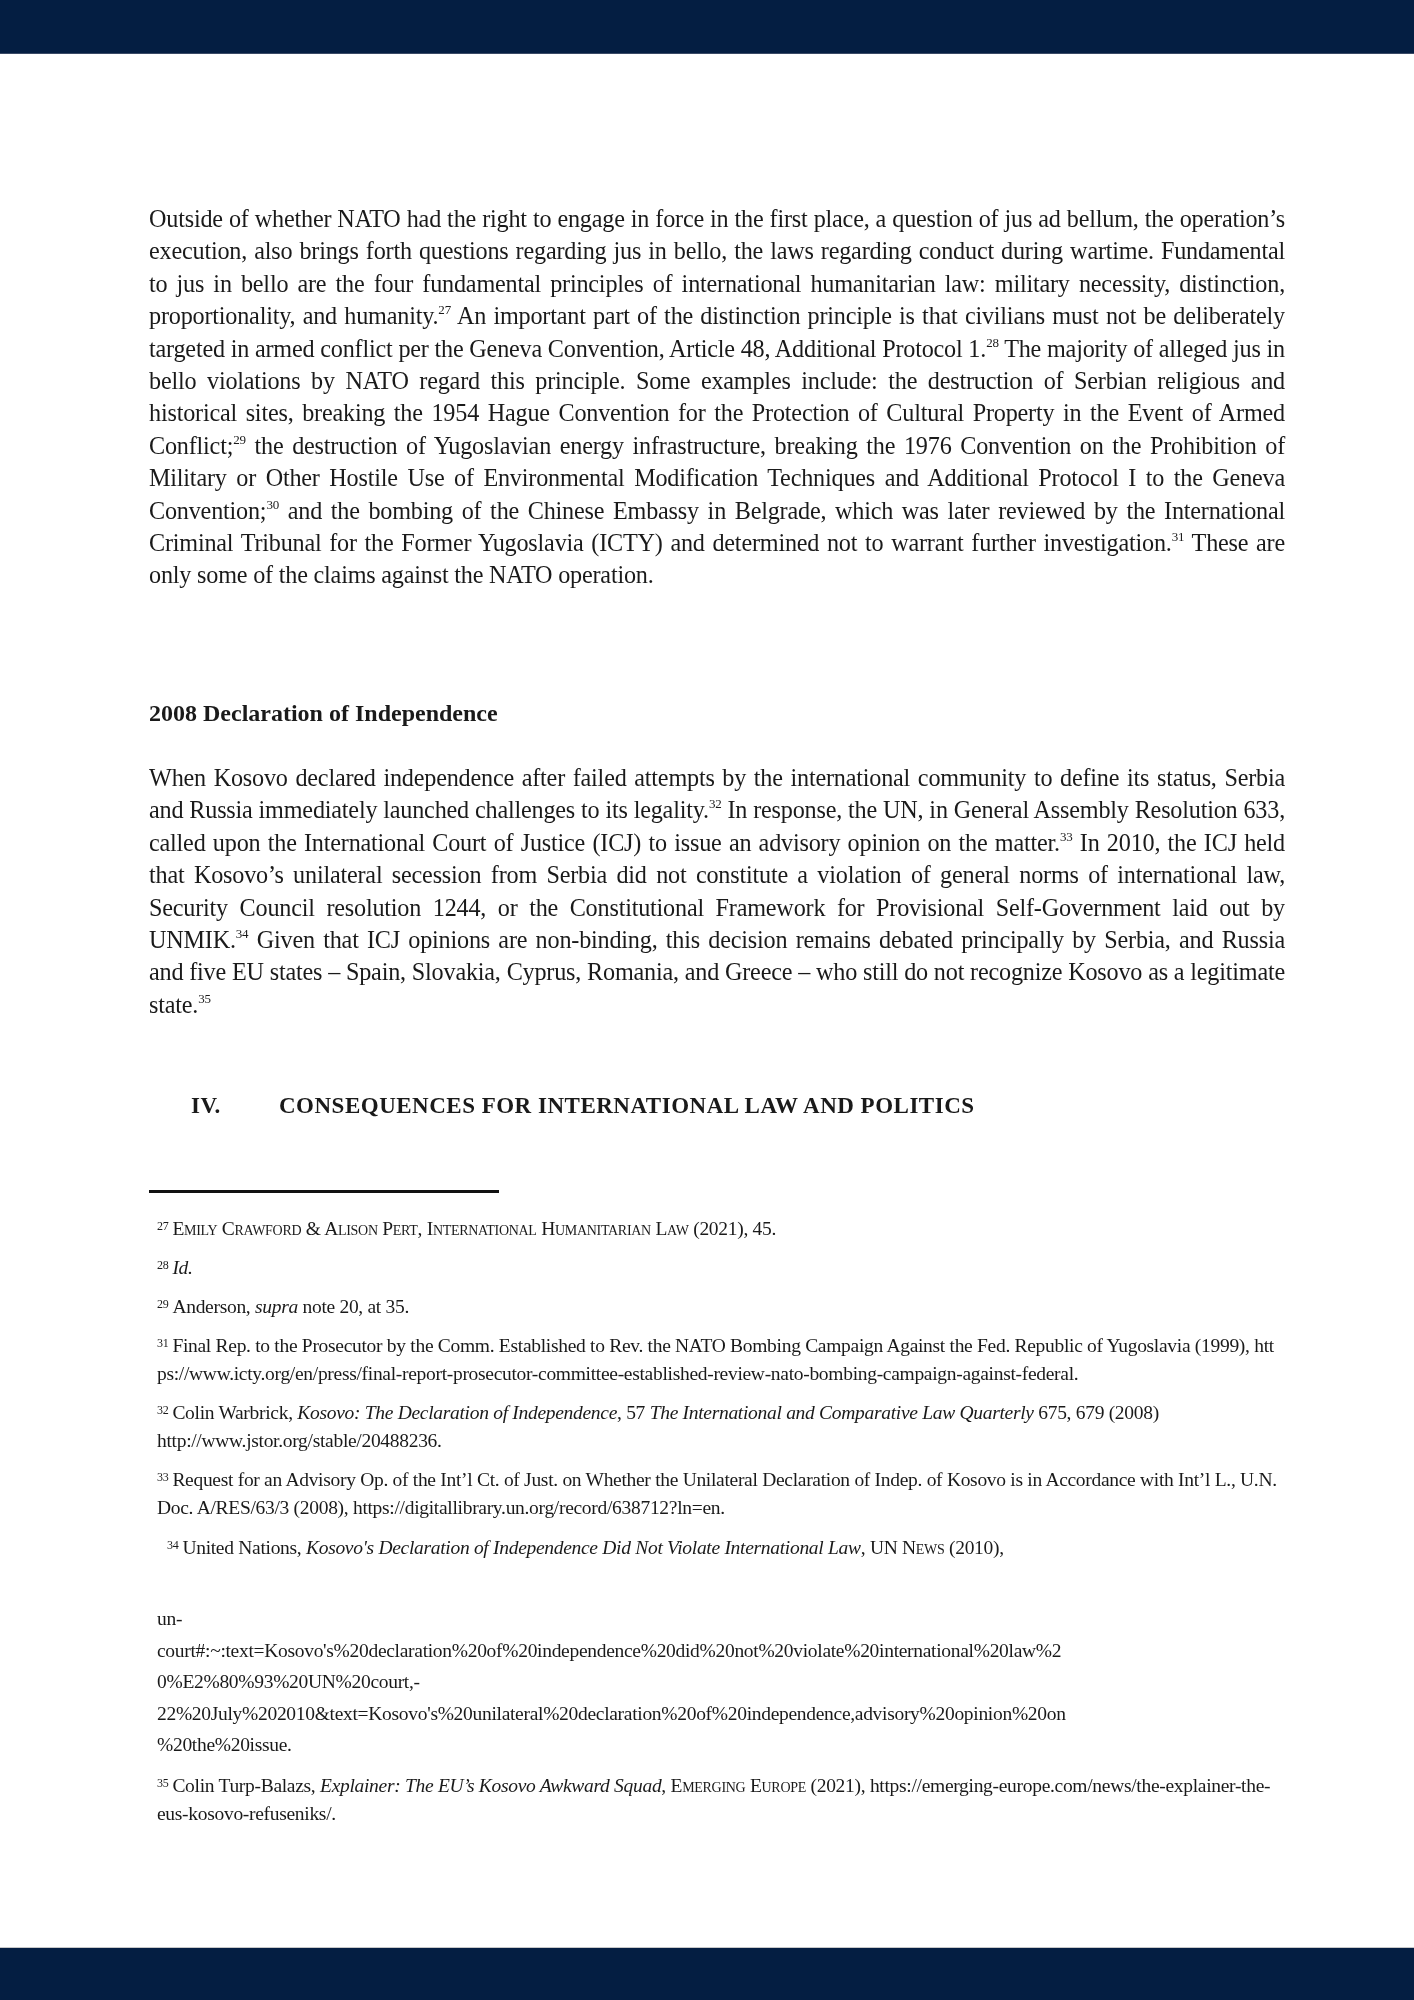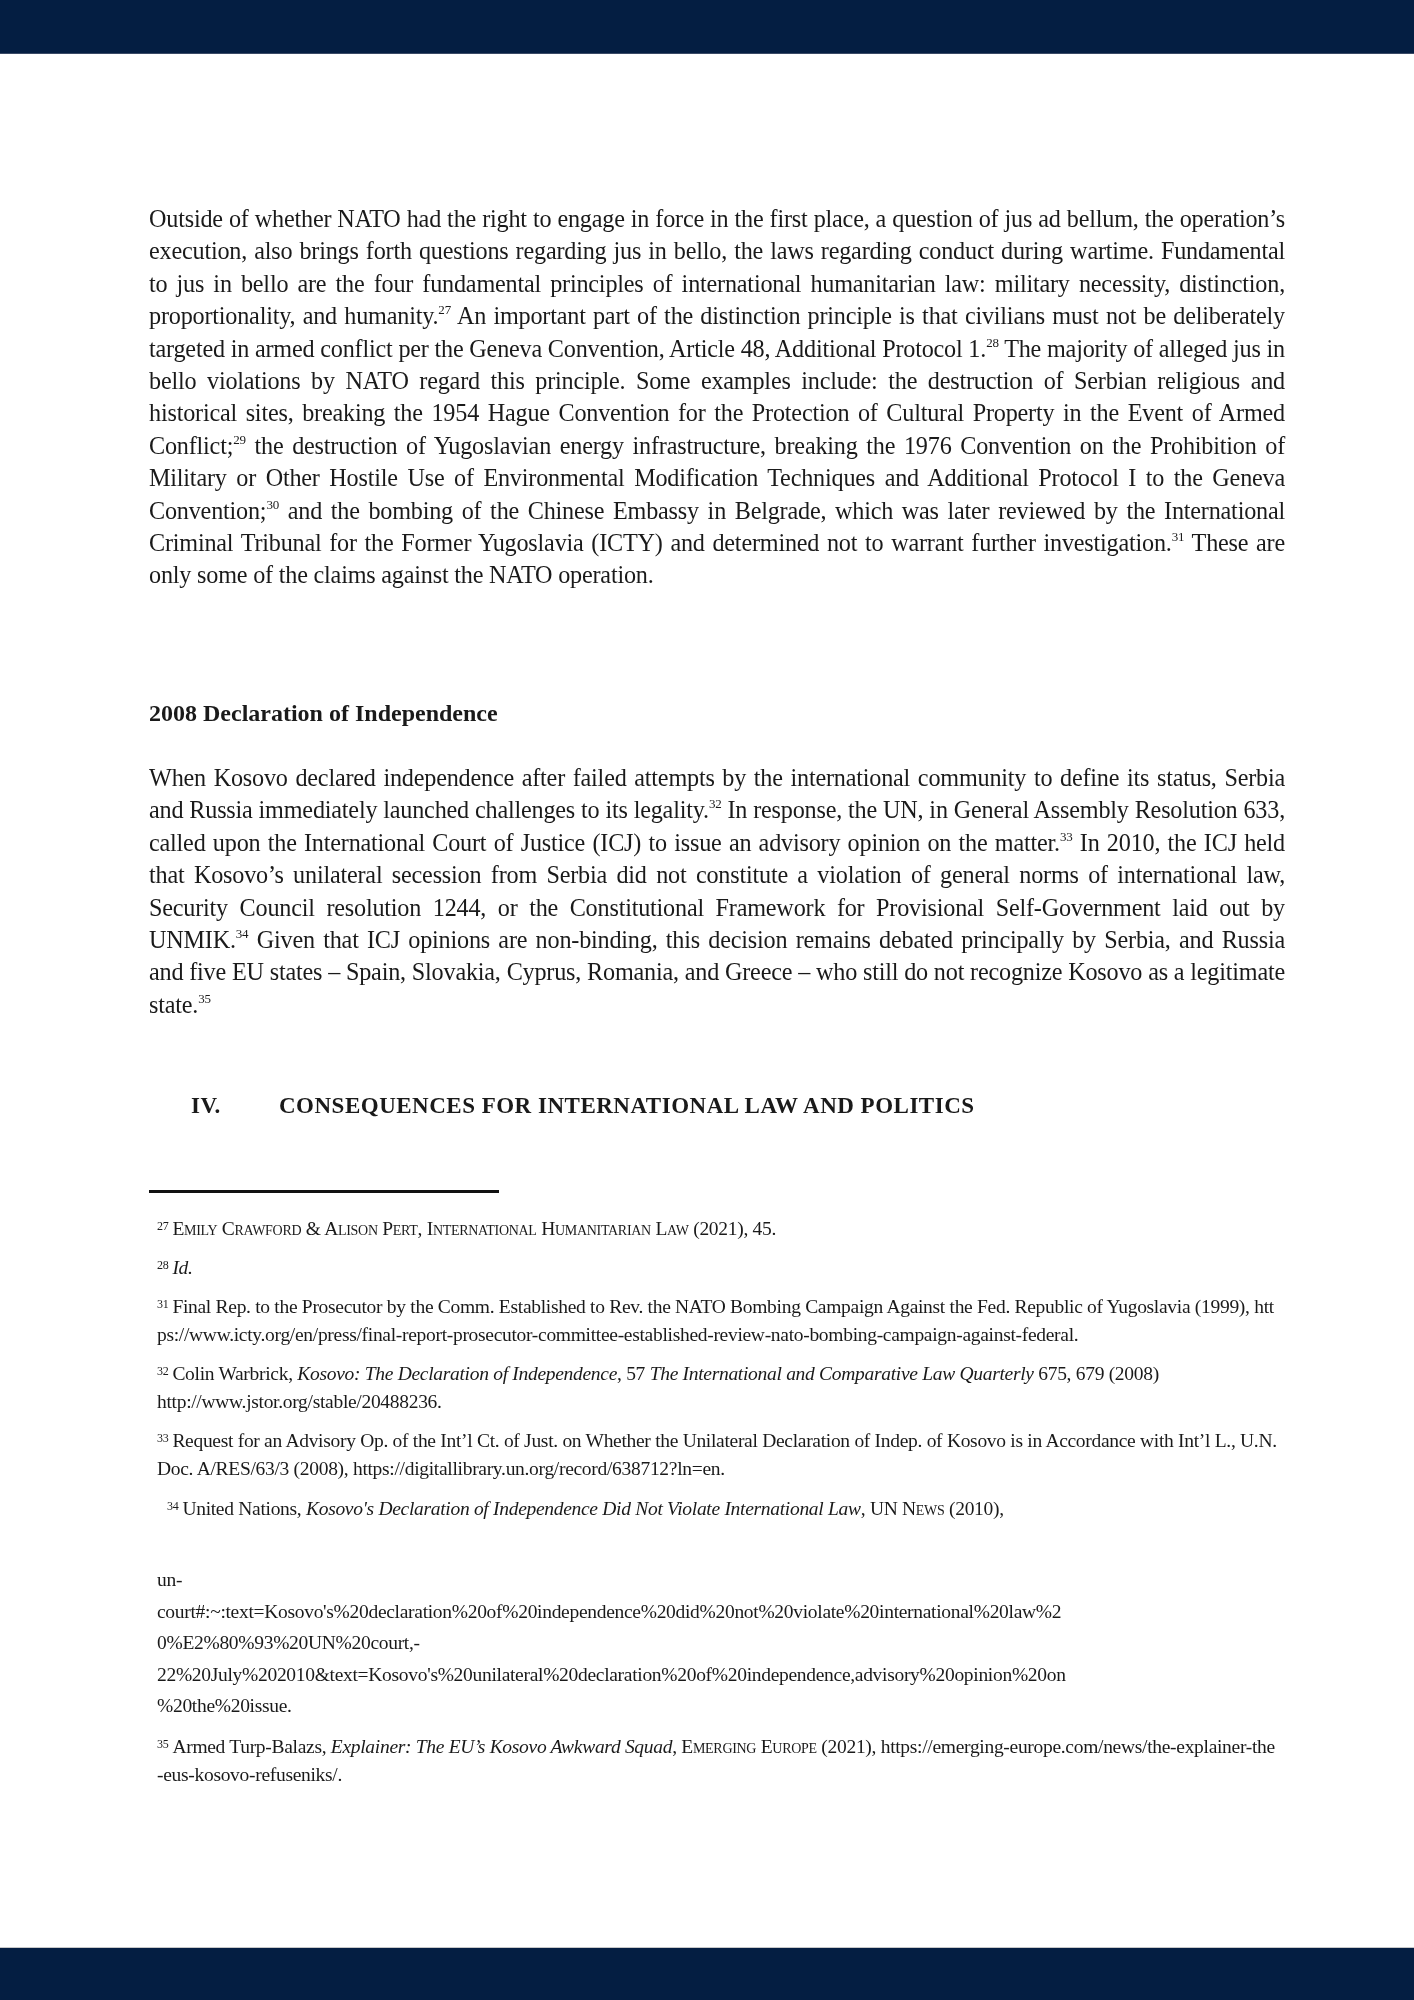--- a/index.html
+++ b/index.html
@@ -47,28 +47,29 @@
   <p class="body" style="position:absolute; top:559px; left:0; width:1136px"><span>When Kosovo declared independence after failed attempts by the international community to define its status, Serbia and Russia immediately launched challenges to its legality.</span><sup>32</sup><span> In response, the UN, in General Assembly Resolution 633, called upon the International Court of Justice (ICJ) to issue an advisory opinion on the matter.</span><sup>33</sup><span> In 2010, the ICJ held that Kosovo’s unilateral secession from Serbia did not constitute a violation of general norms of international law, Security Council resolution 1244, or the Constitutional Framework for Provisional Self-Government laid out by UNMIK.</span><sup>34</sup><span> Given that ICJ opinions are non-binding, this decision remains debated principally by Serbia, and Russia and five EU states – Spain, Slovakia, Cyprus, Romania, and Greece – who still do not recognize Kosovo as a legitimate state.</span><sup>35</sup></p>
 
   <div class="sec-heading" style="top:890px"><span class="num">IV.</span><span>CONSEQUENCES FOR INTERNATIONAL LAW AND POLITICS</span></div>
 </div>
 
 <div class="rule"></div>
 
 <div class="notes">
   <p class="fn"><span class="n">27</span><span class="sc">Emily Crawford &amp; Alison Pert</span><span>, </span><span class="sc">International Humanitarian Law</span><span> (2021), 45.</span></p>
   <p class="fn"><span class="n">28</span><i>Id.</i></p>
+  <p class="fn"><span class="n">29</span><span>Anderson, </span><i>supra</i><span> note 20, at 35.</span></p>
   <p class="fn"><span class="n">31</span><span>Final Rep. to the Prosecutor by the Comm. Established to Rev. the NATO Bombing Campaign Against the Fed. Republic of Yugoslavia (1999), </span><a class="url">https://www.icty.org/en/press/final-report-prosecutor-committee-established-review-nato-bombing-campaign-against-federal.</a></p>
   <p class="fn"><span class="n">32</span><span>Colin Warbrick,  </span><i>Kosovo: The Declaration of Independence</i><span>, 57 </span><i>The International and Comparative Law Quarterly</i><span> 675, 679 (2008)</span><br><a class="url">http://www.jstor.org/stable/20488236.</a></p>
   <p class="fn"><span class="n">33</span><span>Request for an Advisory Op. of the Int’l Ct. of Just. on Whether the Unilateral Declaration of Indep. of Kosovo is in Accordance with Int’l L., U.N. Doc. A/RES/63/3 (2008), </span><a class="url">https://digitallibrary.un.org/record/638712?ln=en.</a></p>
   <p class="fn wide indent"><span class="n">34</span><span>United Nations, </span><i>Kosovo's Declaration of Independence Did Not Violate International Law</i><span>, </span><span class="sc">UN News</span><span> (2010),</span></p>
   <p class="fn wide" style="line-height:31.5px">
     <br>
     <a class="url">un-</a><br>
     <a class="url">court#:~:text=Kosovo's%20declaration%20of%20independence%20did%20not%20violate%20international%20law%2</a><br>
     <a class="url">0%E2%80%93%20UN%20court,-</a><br>
     <a class="url">22%20July%202010&amp;text=Kosovo's%20unilateral%20declaration%20of%20independence,advisory%20opinion%20on</a><br>
     <a class="url">%20the%20issue.</a>
   </p>
-  <p class="fn"><span class="n">35</span><span>Armed Turp-Balazs, </span><i>Explainer: The EU’s Kosovo Awkward Squad</i><span>, </span><span class="sc">Emerging Europe</span><span> (2021), </span><a class="url">https://emerging-europe.com/news/the-explainer-the-eus-kosovo-refuseniks/.</a></p>
+  <p class="fn"><span class="n">35</span><span>Colin Turp-Balazs, </span><i>Explainer: The EU’s Kosovo Awkward Squad</i><span>, </span><span class="sc">Emerging Europe</span><span> (2021), </span><a class="url">https://emerging-europe.com/news/the-explainer-the-eus-kosovo-refuseniks/.</a></p>
 </div>
 
 <div class="bar bottom"></div>
 
 </body></html>

